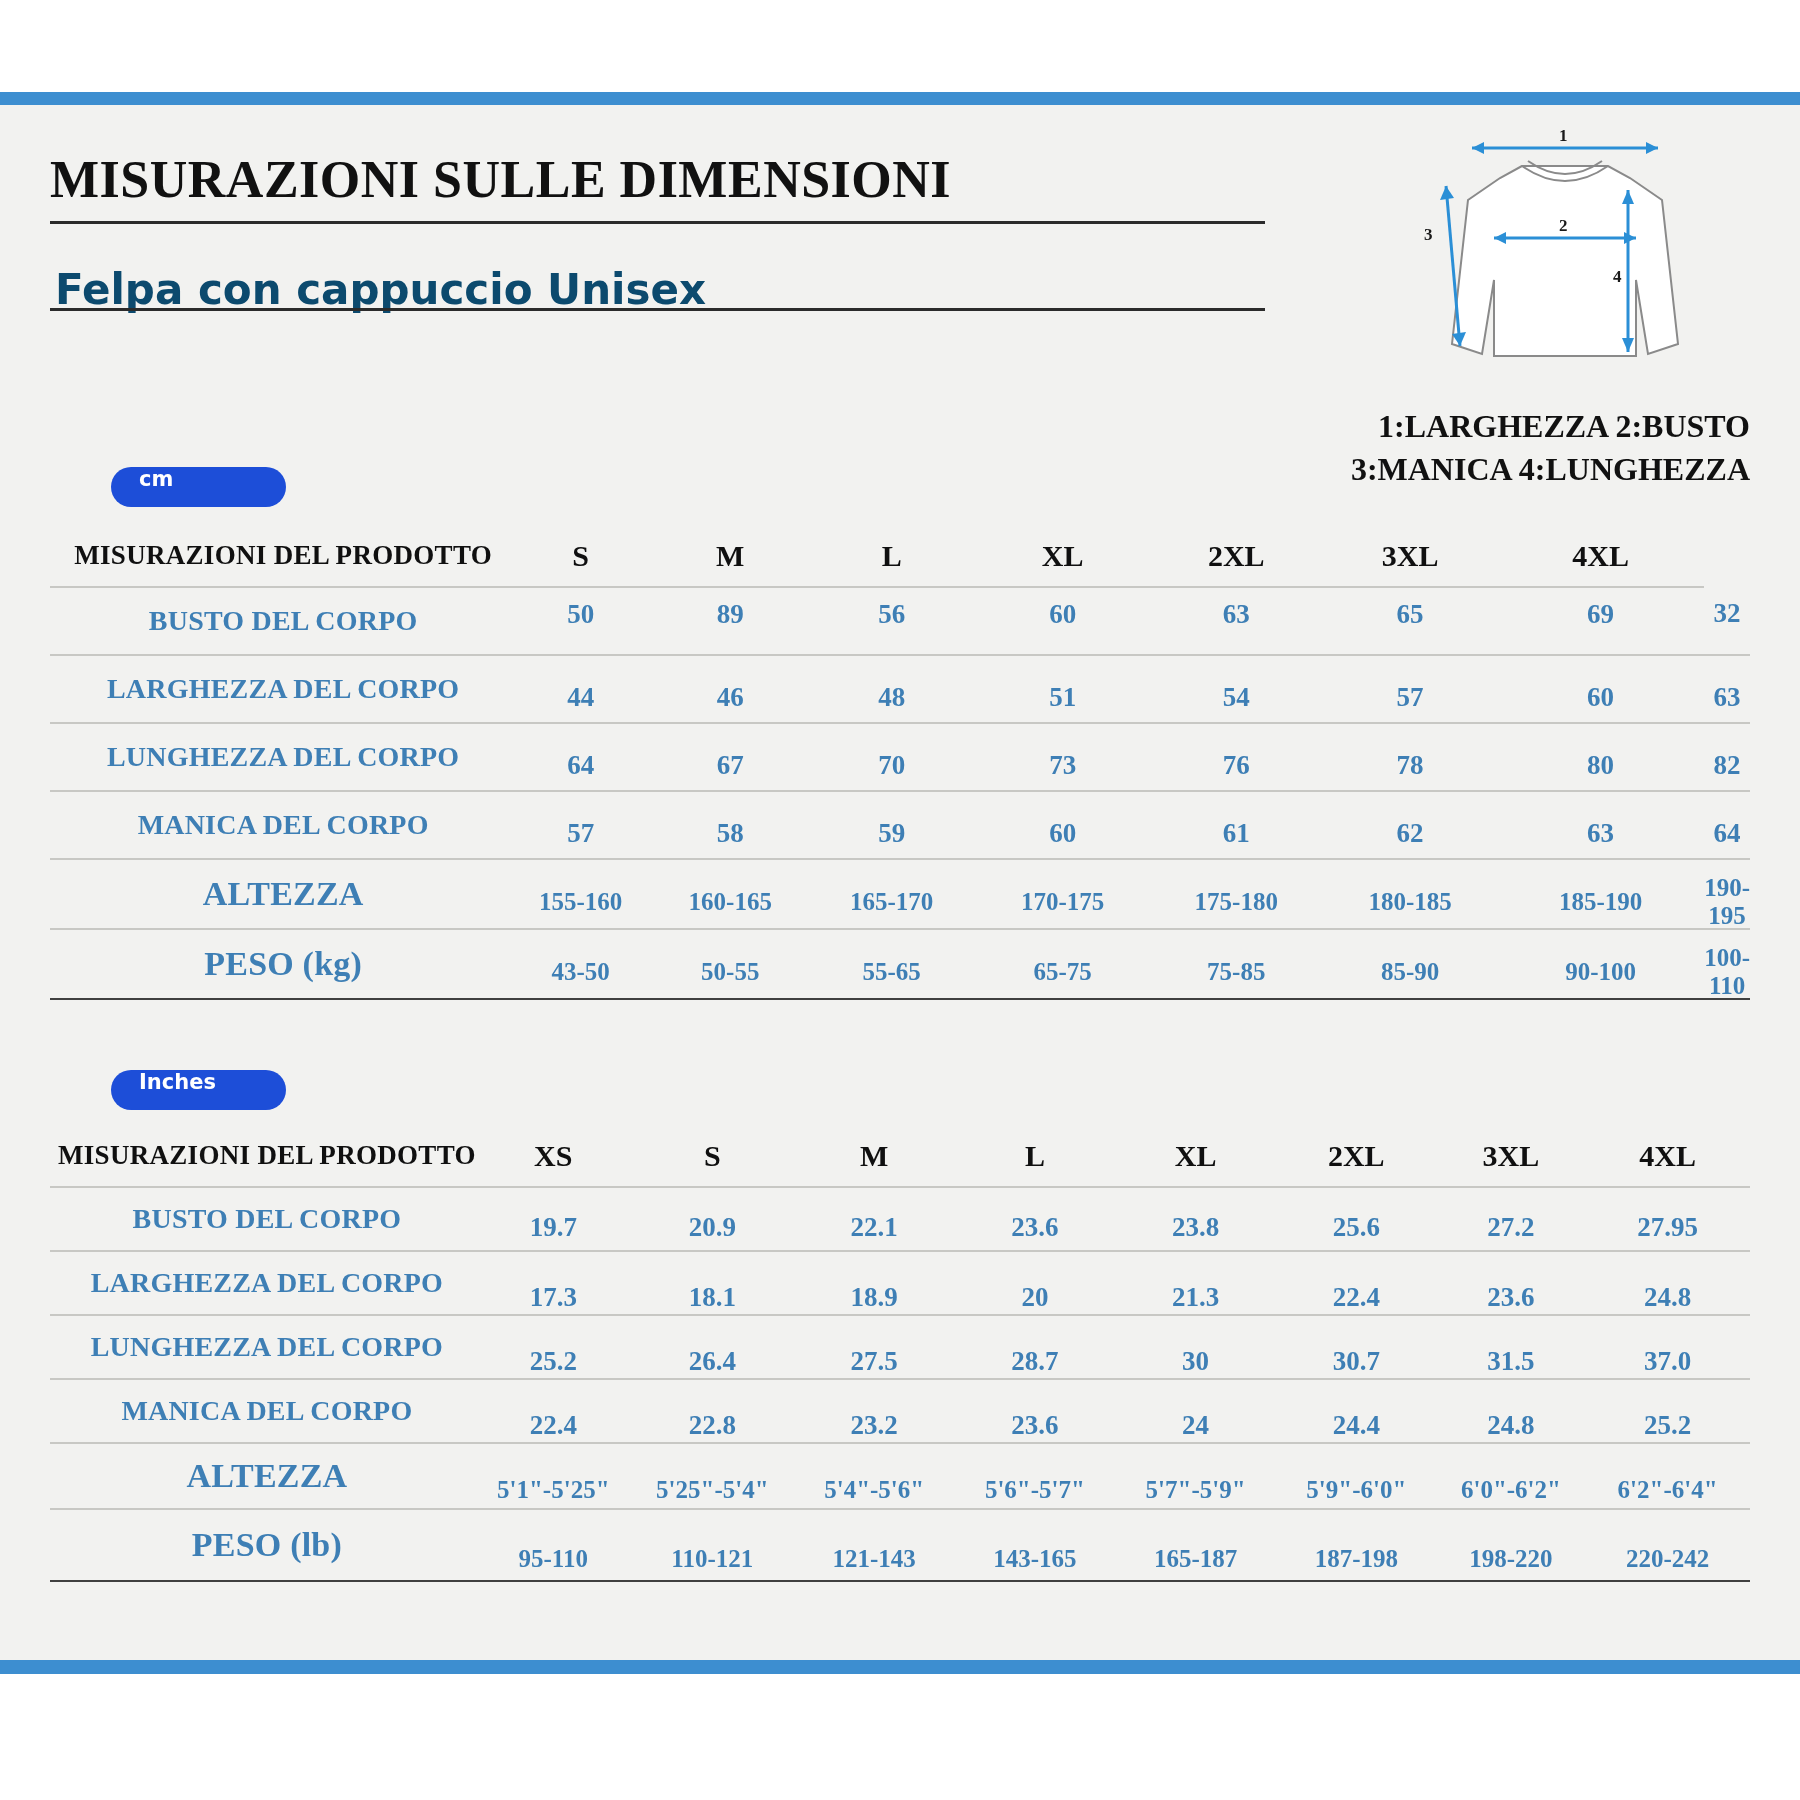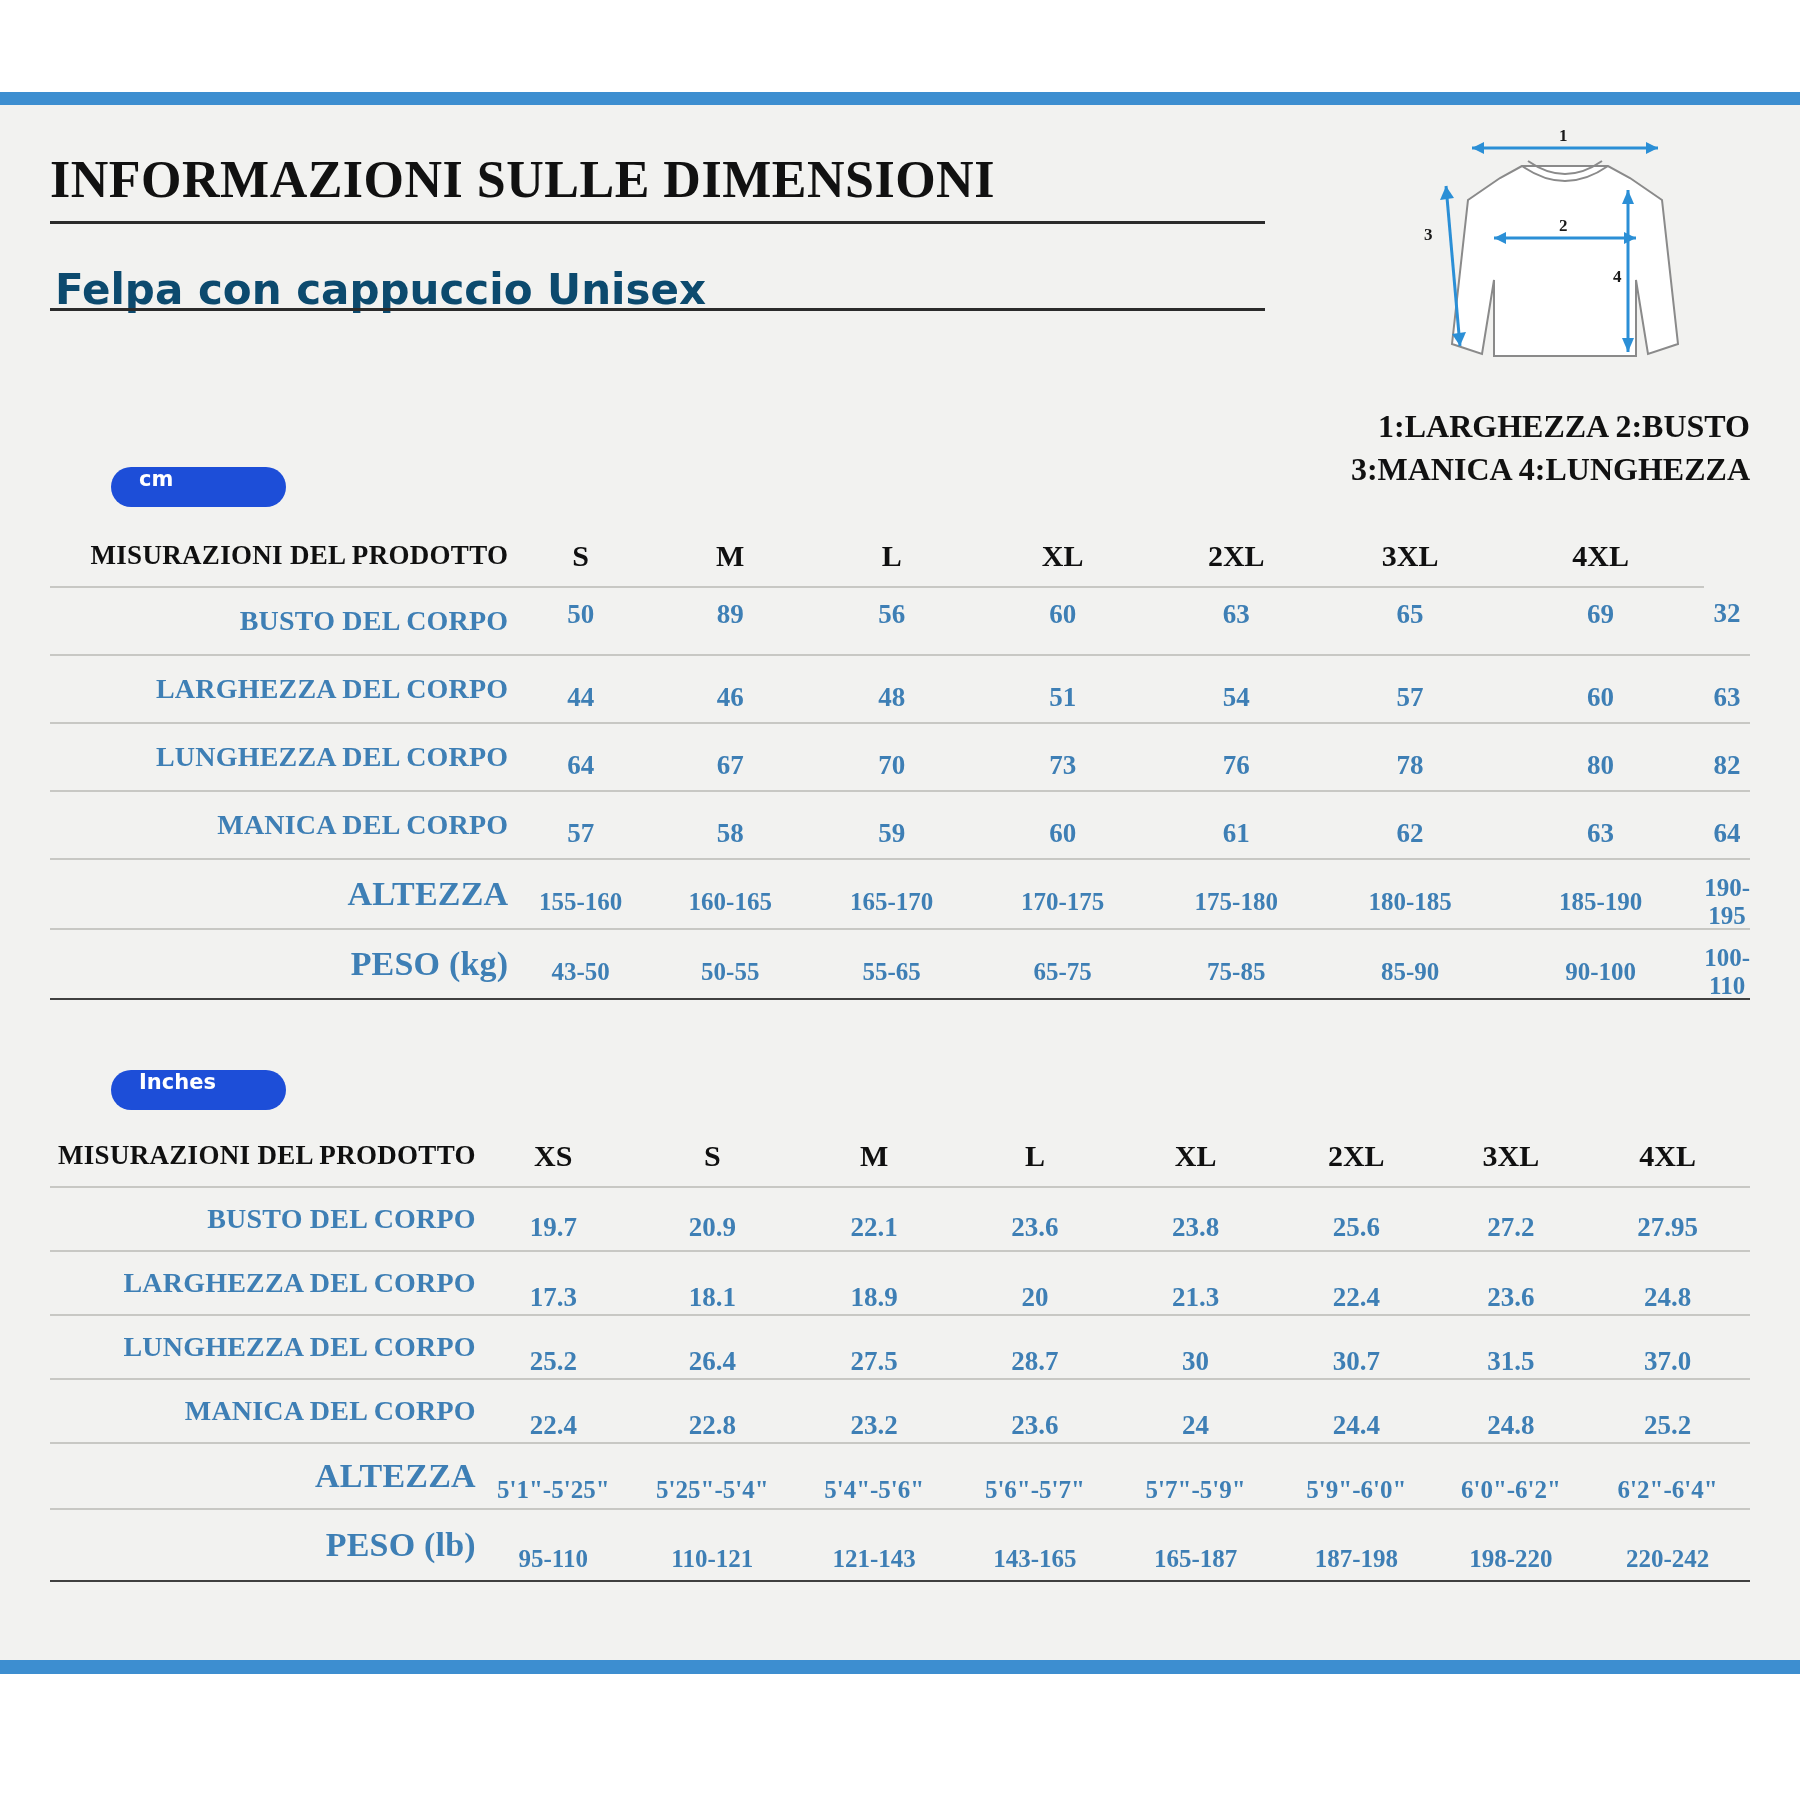--- a/index.html
+++ b/index.html
@@ -125,21 +125,21 @@
   }
   table.sizes td, table.sizes th {
     border: 0;
     border-bottom: 2px solid #c8c8c4;
     padding: 0;
     text-align: center;
     vertical-align: middle;
   }
   table.sizes tr:last-child td { border-bottom: 2px solid #404040; }
   table.sizes th.rowhead, table.sizes td.rowhead {
-    text-align: right;
+    text-align: center;
     padding-left: 8px;
   }
   
   .hdr-label {
     font-weight: bold;
     font-size: 27px;
     color: #101010;
     letter-spacing: 0.3px;
     white-space: nowrap;
   }
@@ -173,21 +173,21 @@
 <body>
 
 <div id="page">
 
   <div class="bar-top"></div>
   <div class="card"></div>
   <div class="bar-bottom"></div>
 
   <div class="inner">
 
-    <div class="title">INFORMAZIONI SULLE DIMENSIONI</div>
+    <div class="title">MISURAZIONI SULLE DIMENSIONI</div>
     <div class="title-rule" style="top:96px;"></div>
     <div class="subtitle">Felpa con cappuccio Unisex</div>
     <div class="title-rule" style="top:183px;"></div>
 
     <div class="diagram">
       <svg width="310" height="260" viewBox="0 0 310 260" xmlns="http://www.w3.org/2000/svg">
 
         <g fill="#ffffff" stroke="#8a8a8a" stroke-width="2">
           <path d="M112 36 L90 48 L58 70 L42 214 L72 224 L84 150 L84 226 L226 226 L226 150 L238 224 L268 214 L252 70 L220 48 L198 36 Z"></path>
         </g>

